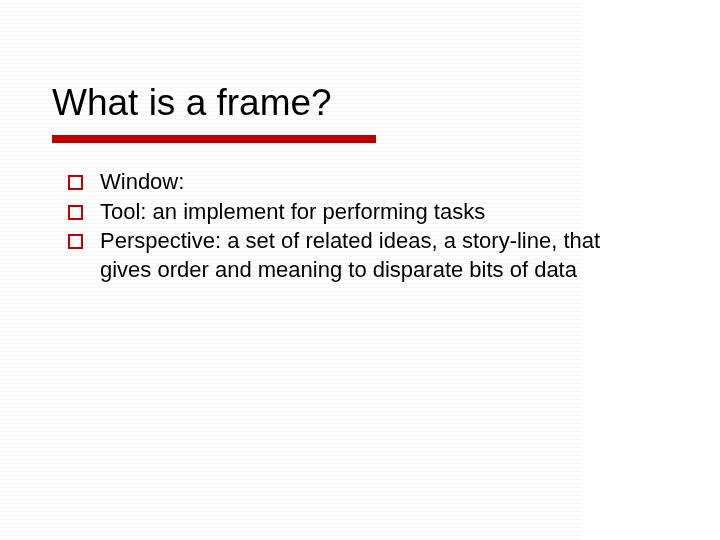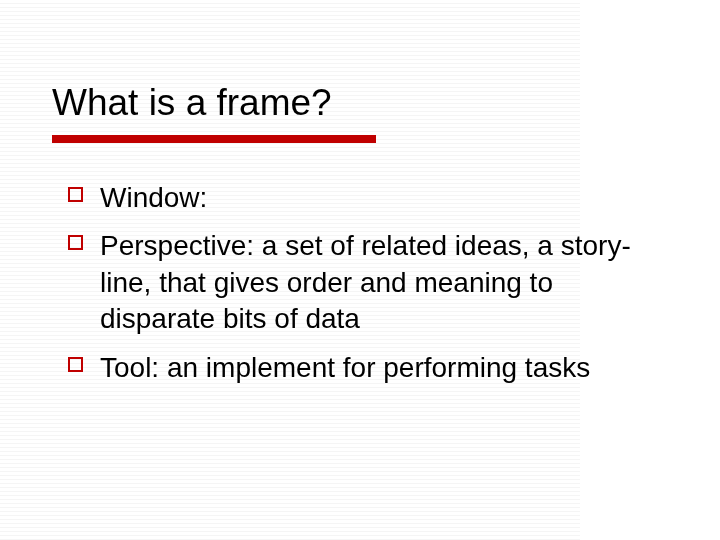--- a/index.html
+++ b/index.html
@@ -52,24 +52,24 @@
     width: 588px;
   }
   .bullets {
     list-style: none;
     margin: 0;
     padding: 0;
   }
   .bullets li {
     position: relative;
     padding-left: 32px;
-    font-size: 28px;
+    font-size: 22px;
     line-height: 1.3;
     color: #000000;
-    margin: 12px 0 1px 0;
+    margin: 0 0 1px 0;
   }
   .bullet-box {
     position: absolute;
     left: 0;
     top: 7px;
     width: 15px;
     height: 15px;
     border: 2px solid #c00000;
     box-sizing: border-box;
     background: transparent;
@@ -86,22 +86,22 @@
   </div>
 
   <div class="body-area">
     <ul class="bullets">
       <li>
         <span class="bullet-box"></span>
         <span>Window:</span>
       </li>
       <li>
         <span class="bullet-box"></span>
-        <span>Perspective: a set of related ideas, a story-line, that gives order and meaning to disparate bits of data</span>
+        <span>Tool: an implement for performing tasks</span>
       </li>
       <li>
         <span class="bullet-box"></span>
-        <span>Tool: an implement for performing tasks</span>
+        <span>Perspective: a set of related ideas, a story-line, that gives order and meaning to disparate bits of data</span>
       </li>
     </ul>
   </div>
 
 </div>
 
 </body></html>

